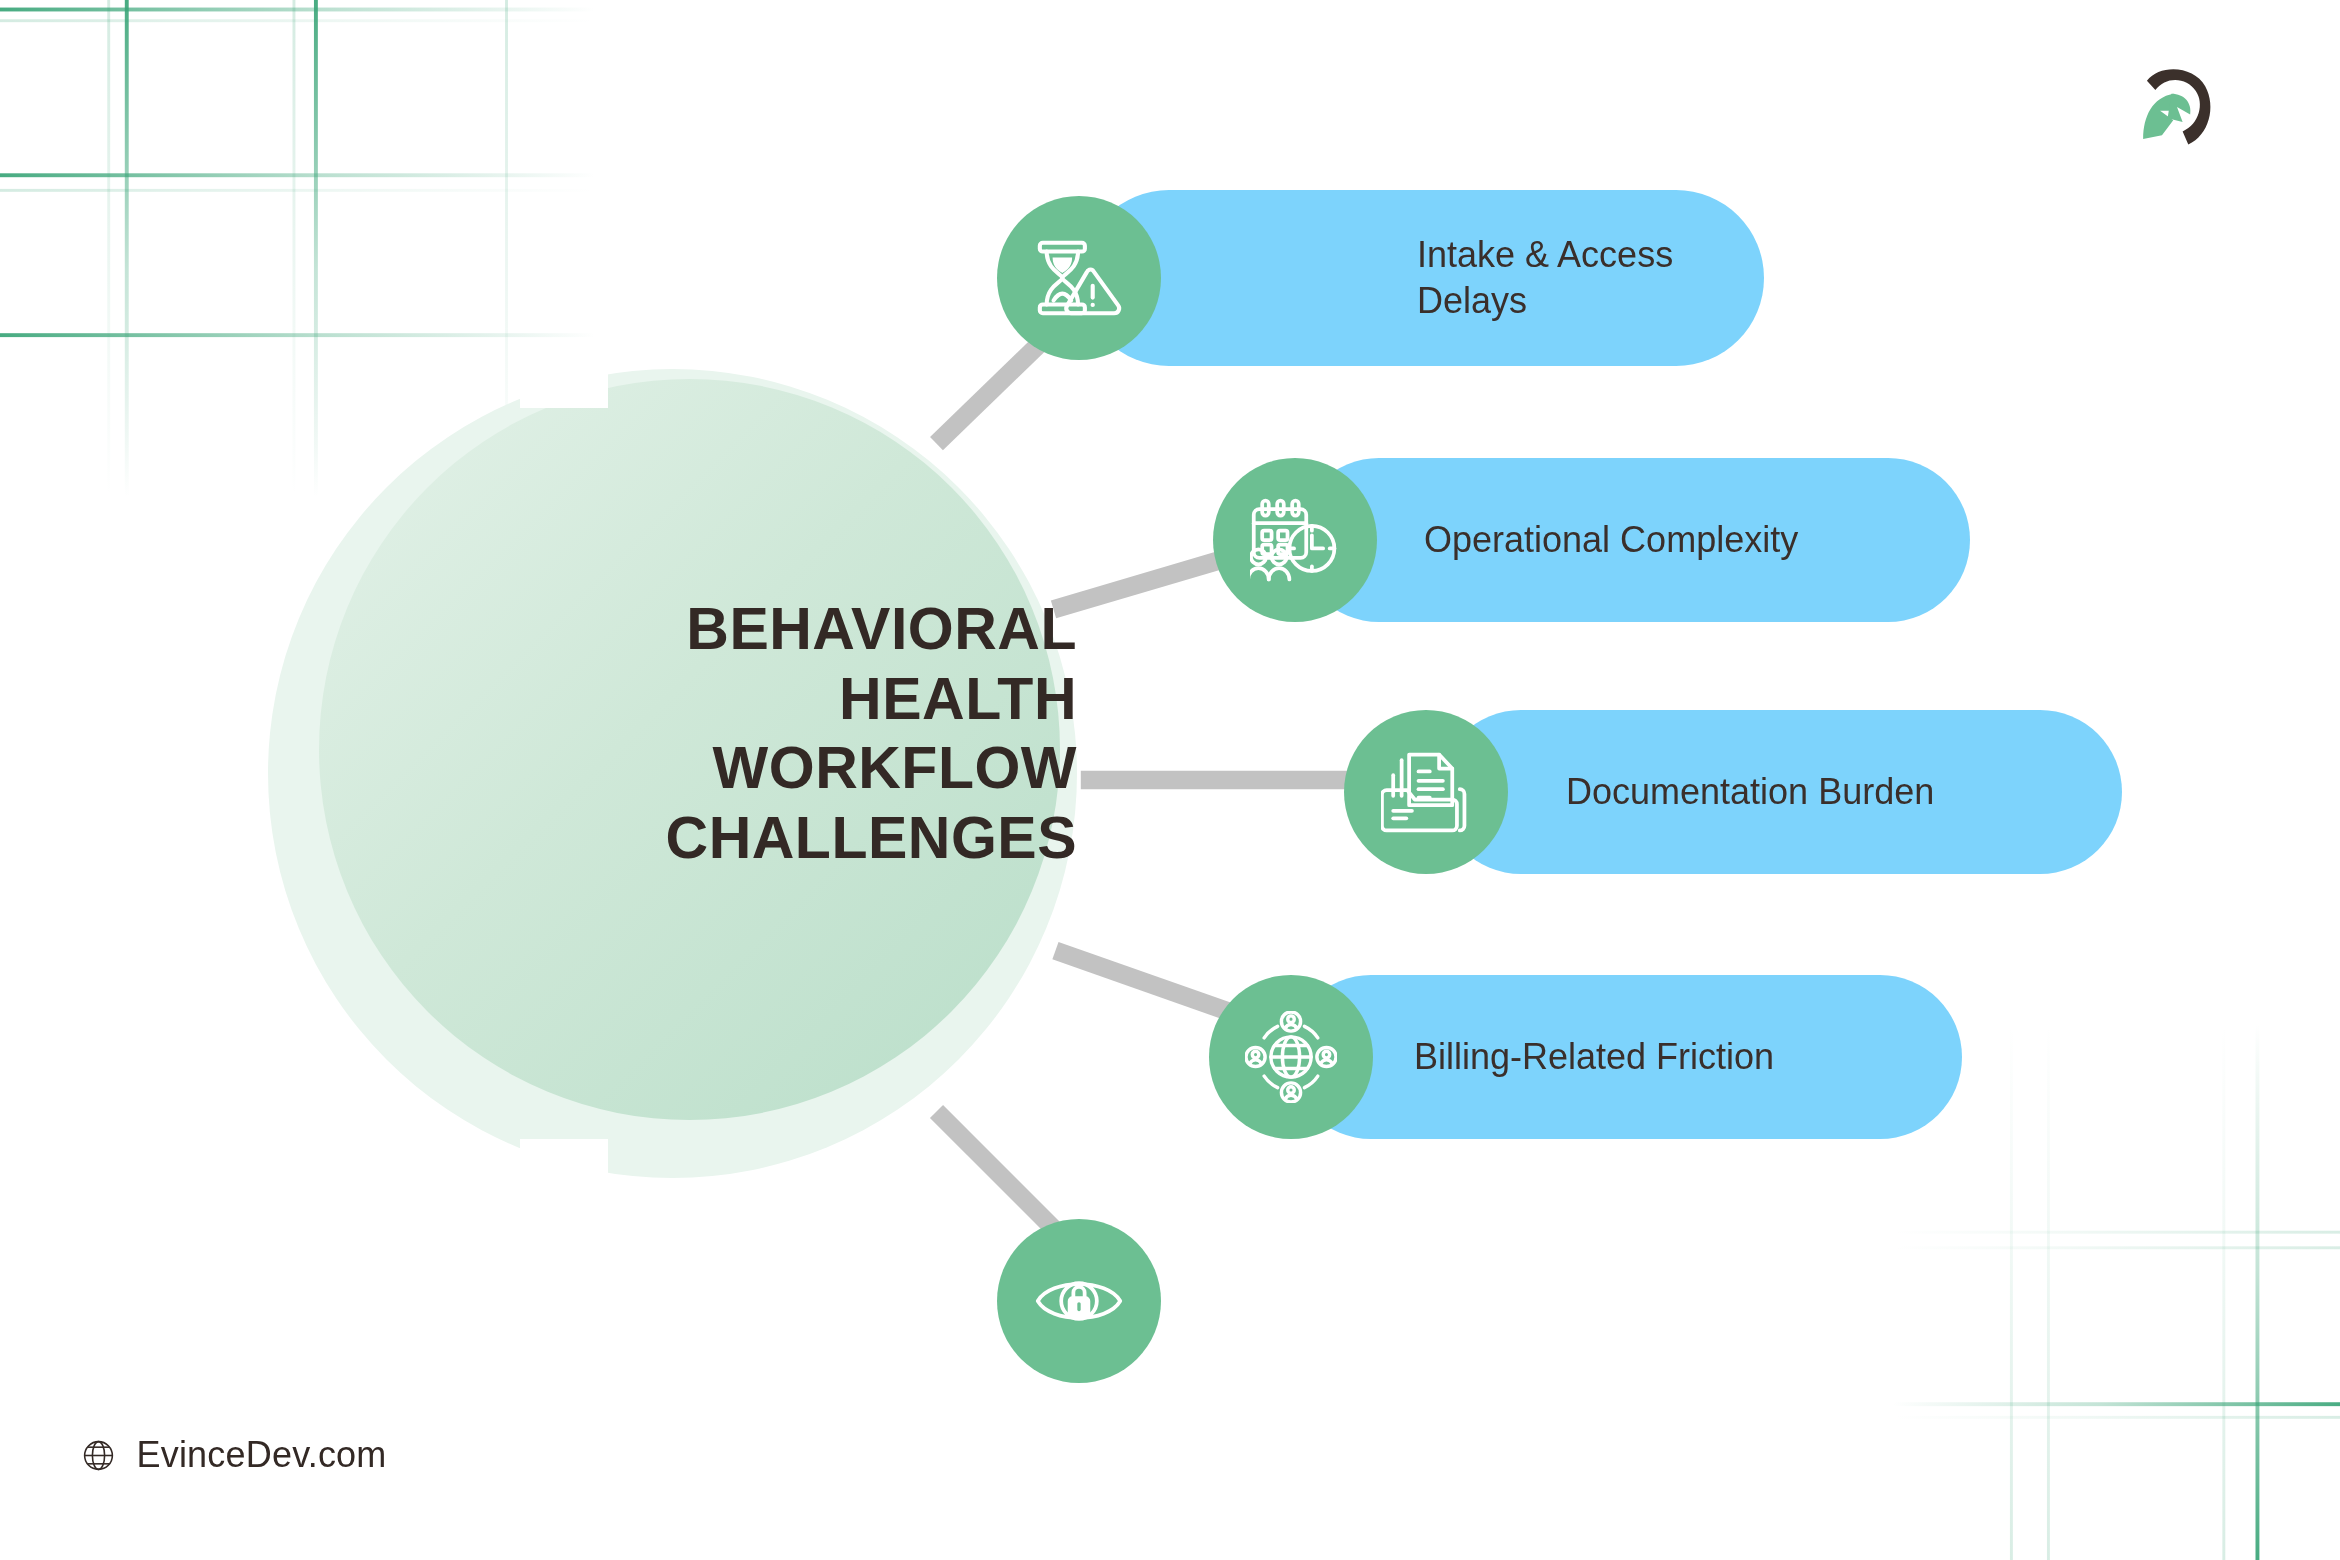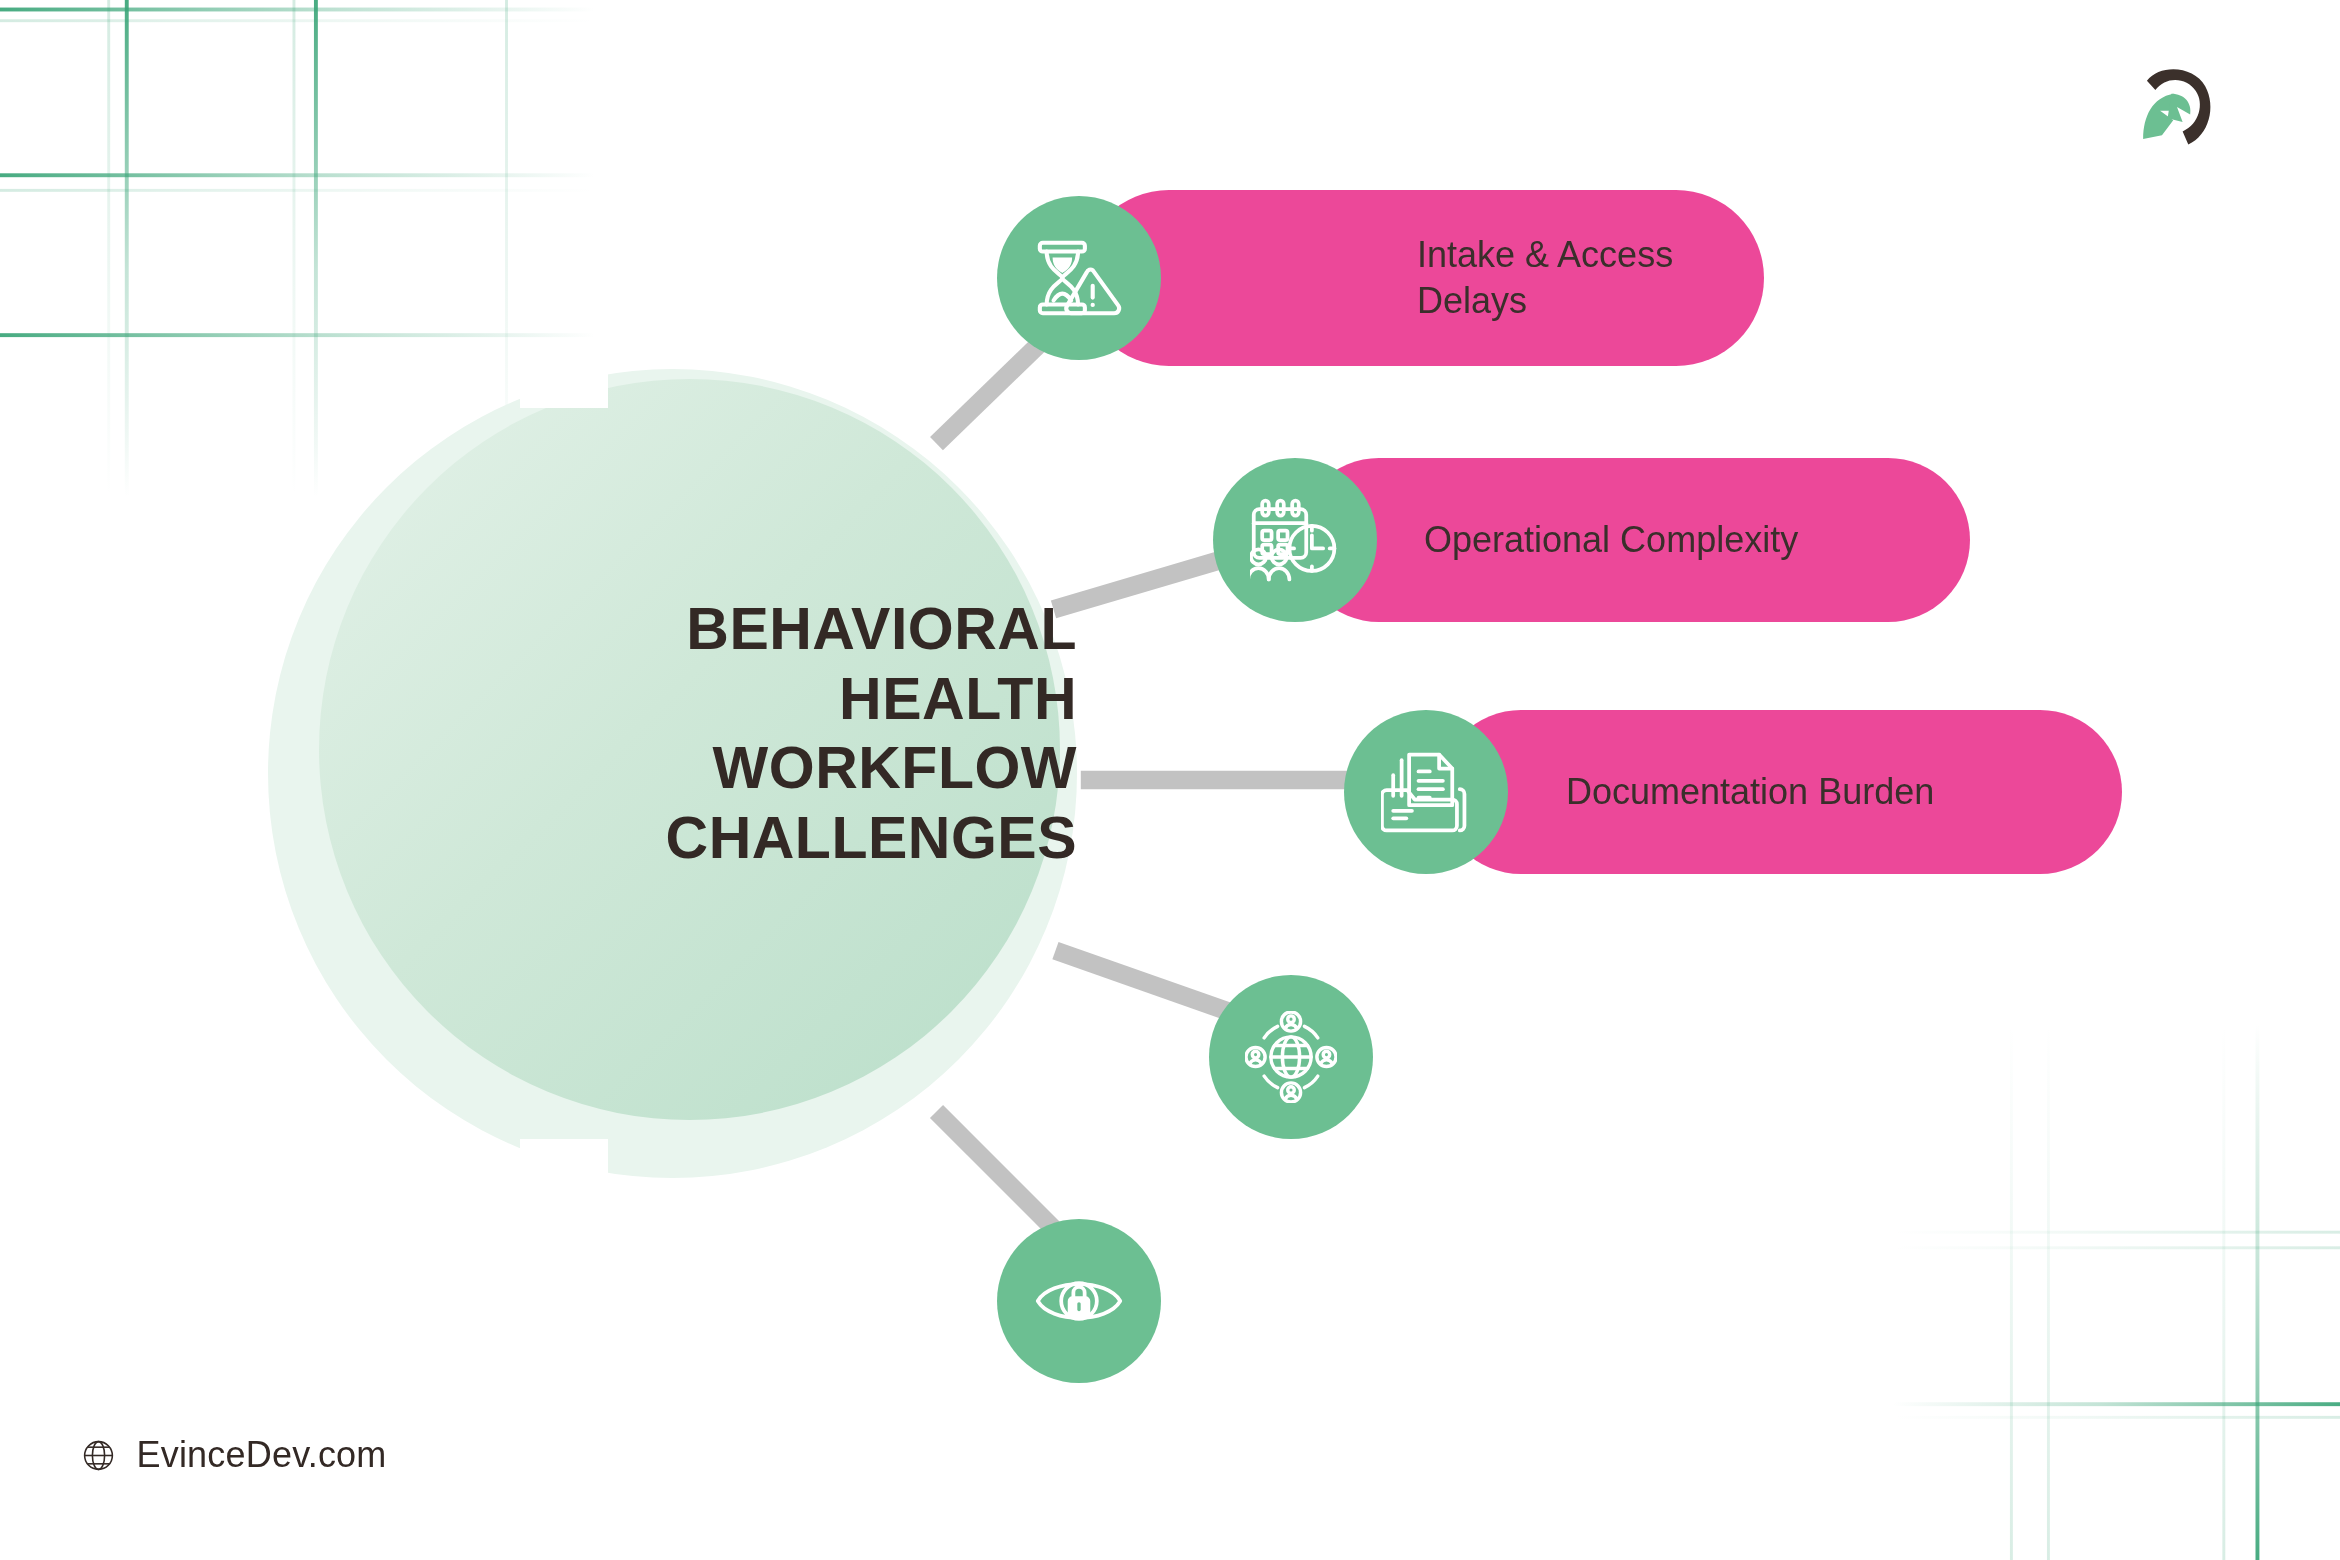--- a/index.html
+++ b/index.html
@@ -41,21 +41,21 @@
     line-height:1.18;
     letter-spacing:0.5px;
     text-transform:uppercase;
     white-space:pre-line;
   }
 
   
   .connectors{position:absolute;left:0;top:0;width:2341px;height:1560px;}
   .pill{
     position:absolute;
-    background:#ec4899;
+    background:#7dd3fc;
     border-radius:974px;
     display:flex;
     align-items:center;
   }
   .pill-text{
     color:#3a2f2b;
     font-size:36px;
     font-weight:400;
     line-height:1.28;
     white-space:pre-line;
@@ -239,20 +239,23 @@
         <line x1="40" y1="45" x2="66" y2="45"></line>
         <line x1="40" y1="54" x2="52" y2="54"></line>
         <path d="M6 46 L28 46 L36 56 L76 56 A5 5 0 0 1 81 61 L81 84 A5 5 0 0 1 76 89 L6 89 A5 5 0 0 1 1 84 L1 51 A5 5 0 0 1 6 46 Z"></path>
         <path d="M84 45 A5 5 0 0 1 89 50 L89 84 A5 5 0 0 1 84 89"></path>
         <line x1="13" y1="68" x2="33" y2="68"></line>
         <line x1="13" y1="76" x2="27" y2="76"></line>
       </g>
     </svg>
   </div>
 
+  <div class="pill" style="left:1289px;top:975px;width:673px;height:164px;">
+    <span class="pill-text" style="margin-left:125px;">Billing-Related Friction</span>
+  </div>
   <div class="badge" style="left:1209px;top:975px;">
     <svg width="92" height="92" viewBox="0 0 96 96">
       <g fill="none" stroke="#ffffff" stroke-width="3.6" stroke-linecap="round" stroke-linejoin="round">
         <circle cx="48" cy="48" r="21"></circle>
         <ellipse cx="48" cy="48" rx="9" ry="21"></ellipse>
         <line x1="27" y1="48" x2="69" y2="48"></line>
         <line x1="31" y1="36" x2="65" y2="36"></line>
         <line x1="31" y1="60" x2="65" y2="60"></line>
         <path d="M20 28 A34 34 0 0 1 34 16"></path>
         <path d="M62 16 A34 34 0 0 1 76 28"></path>

